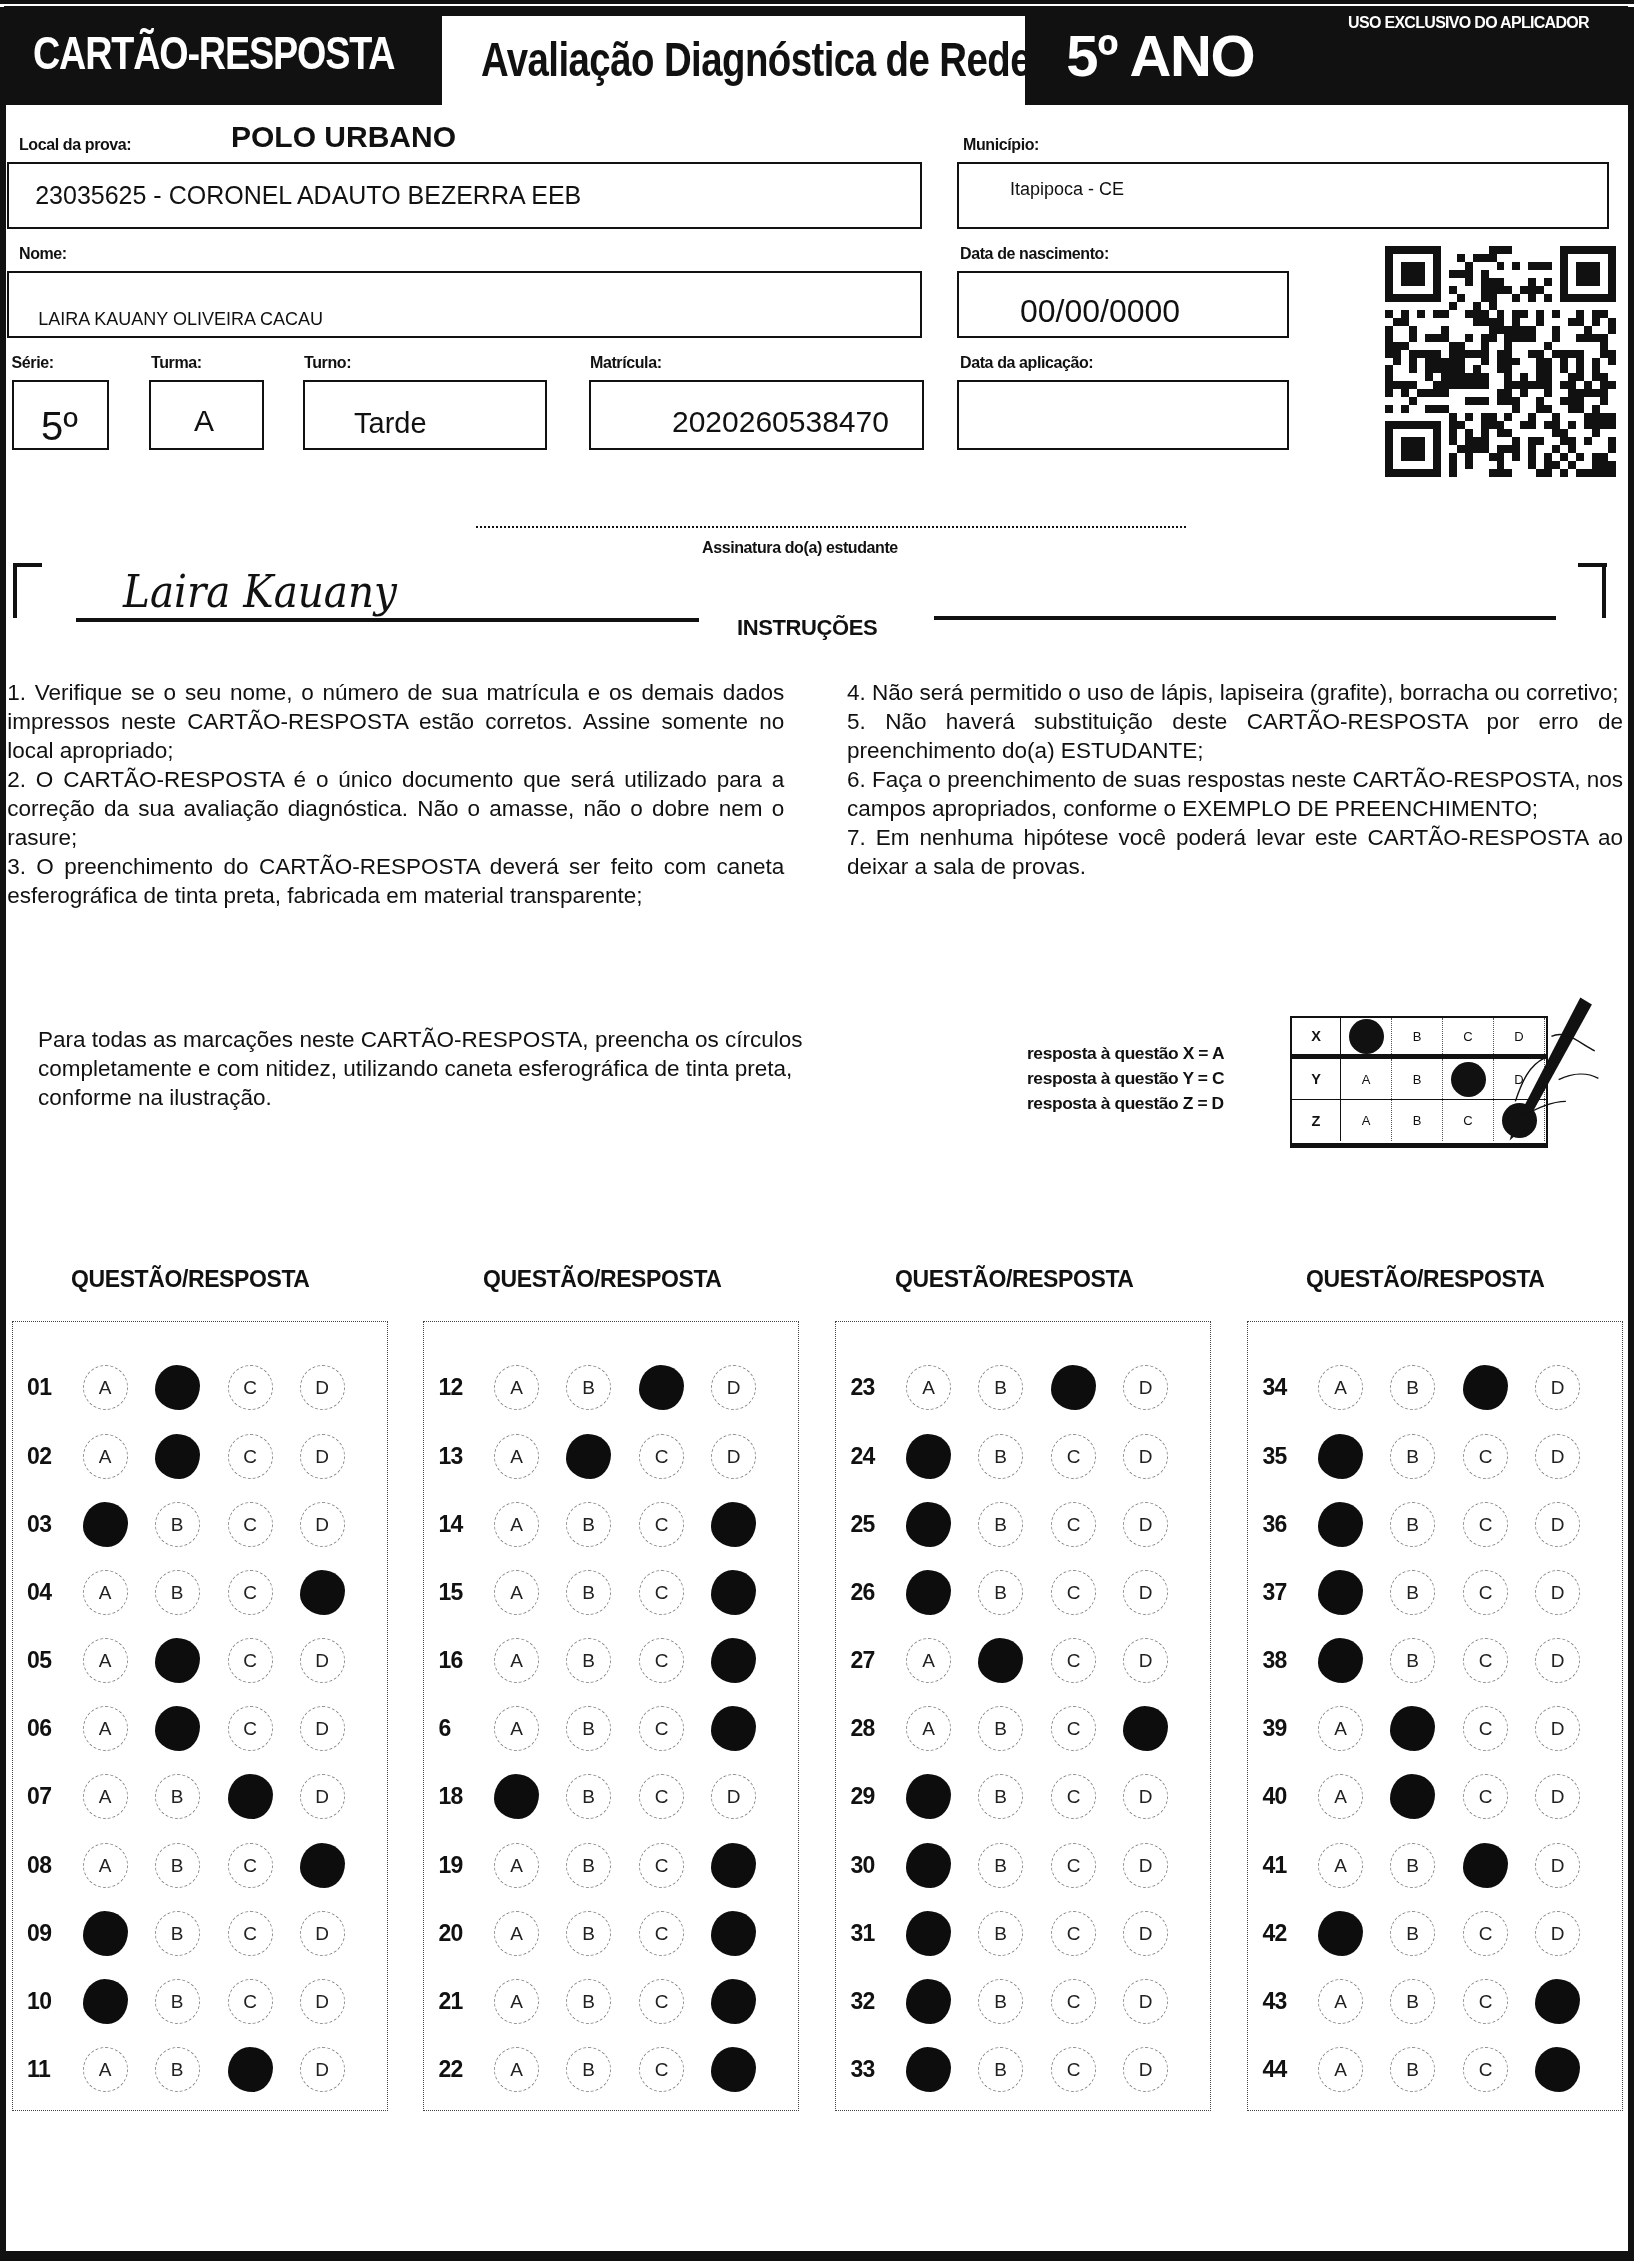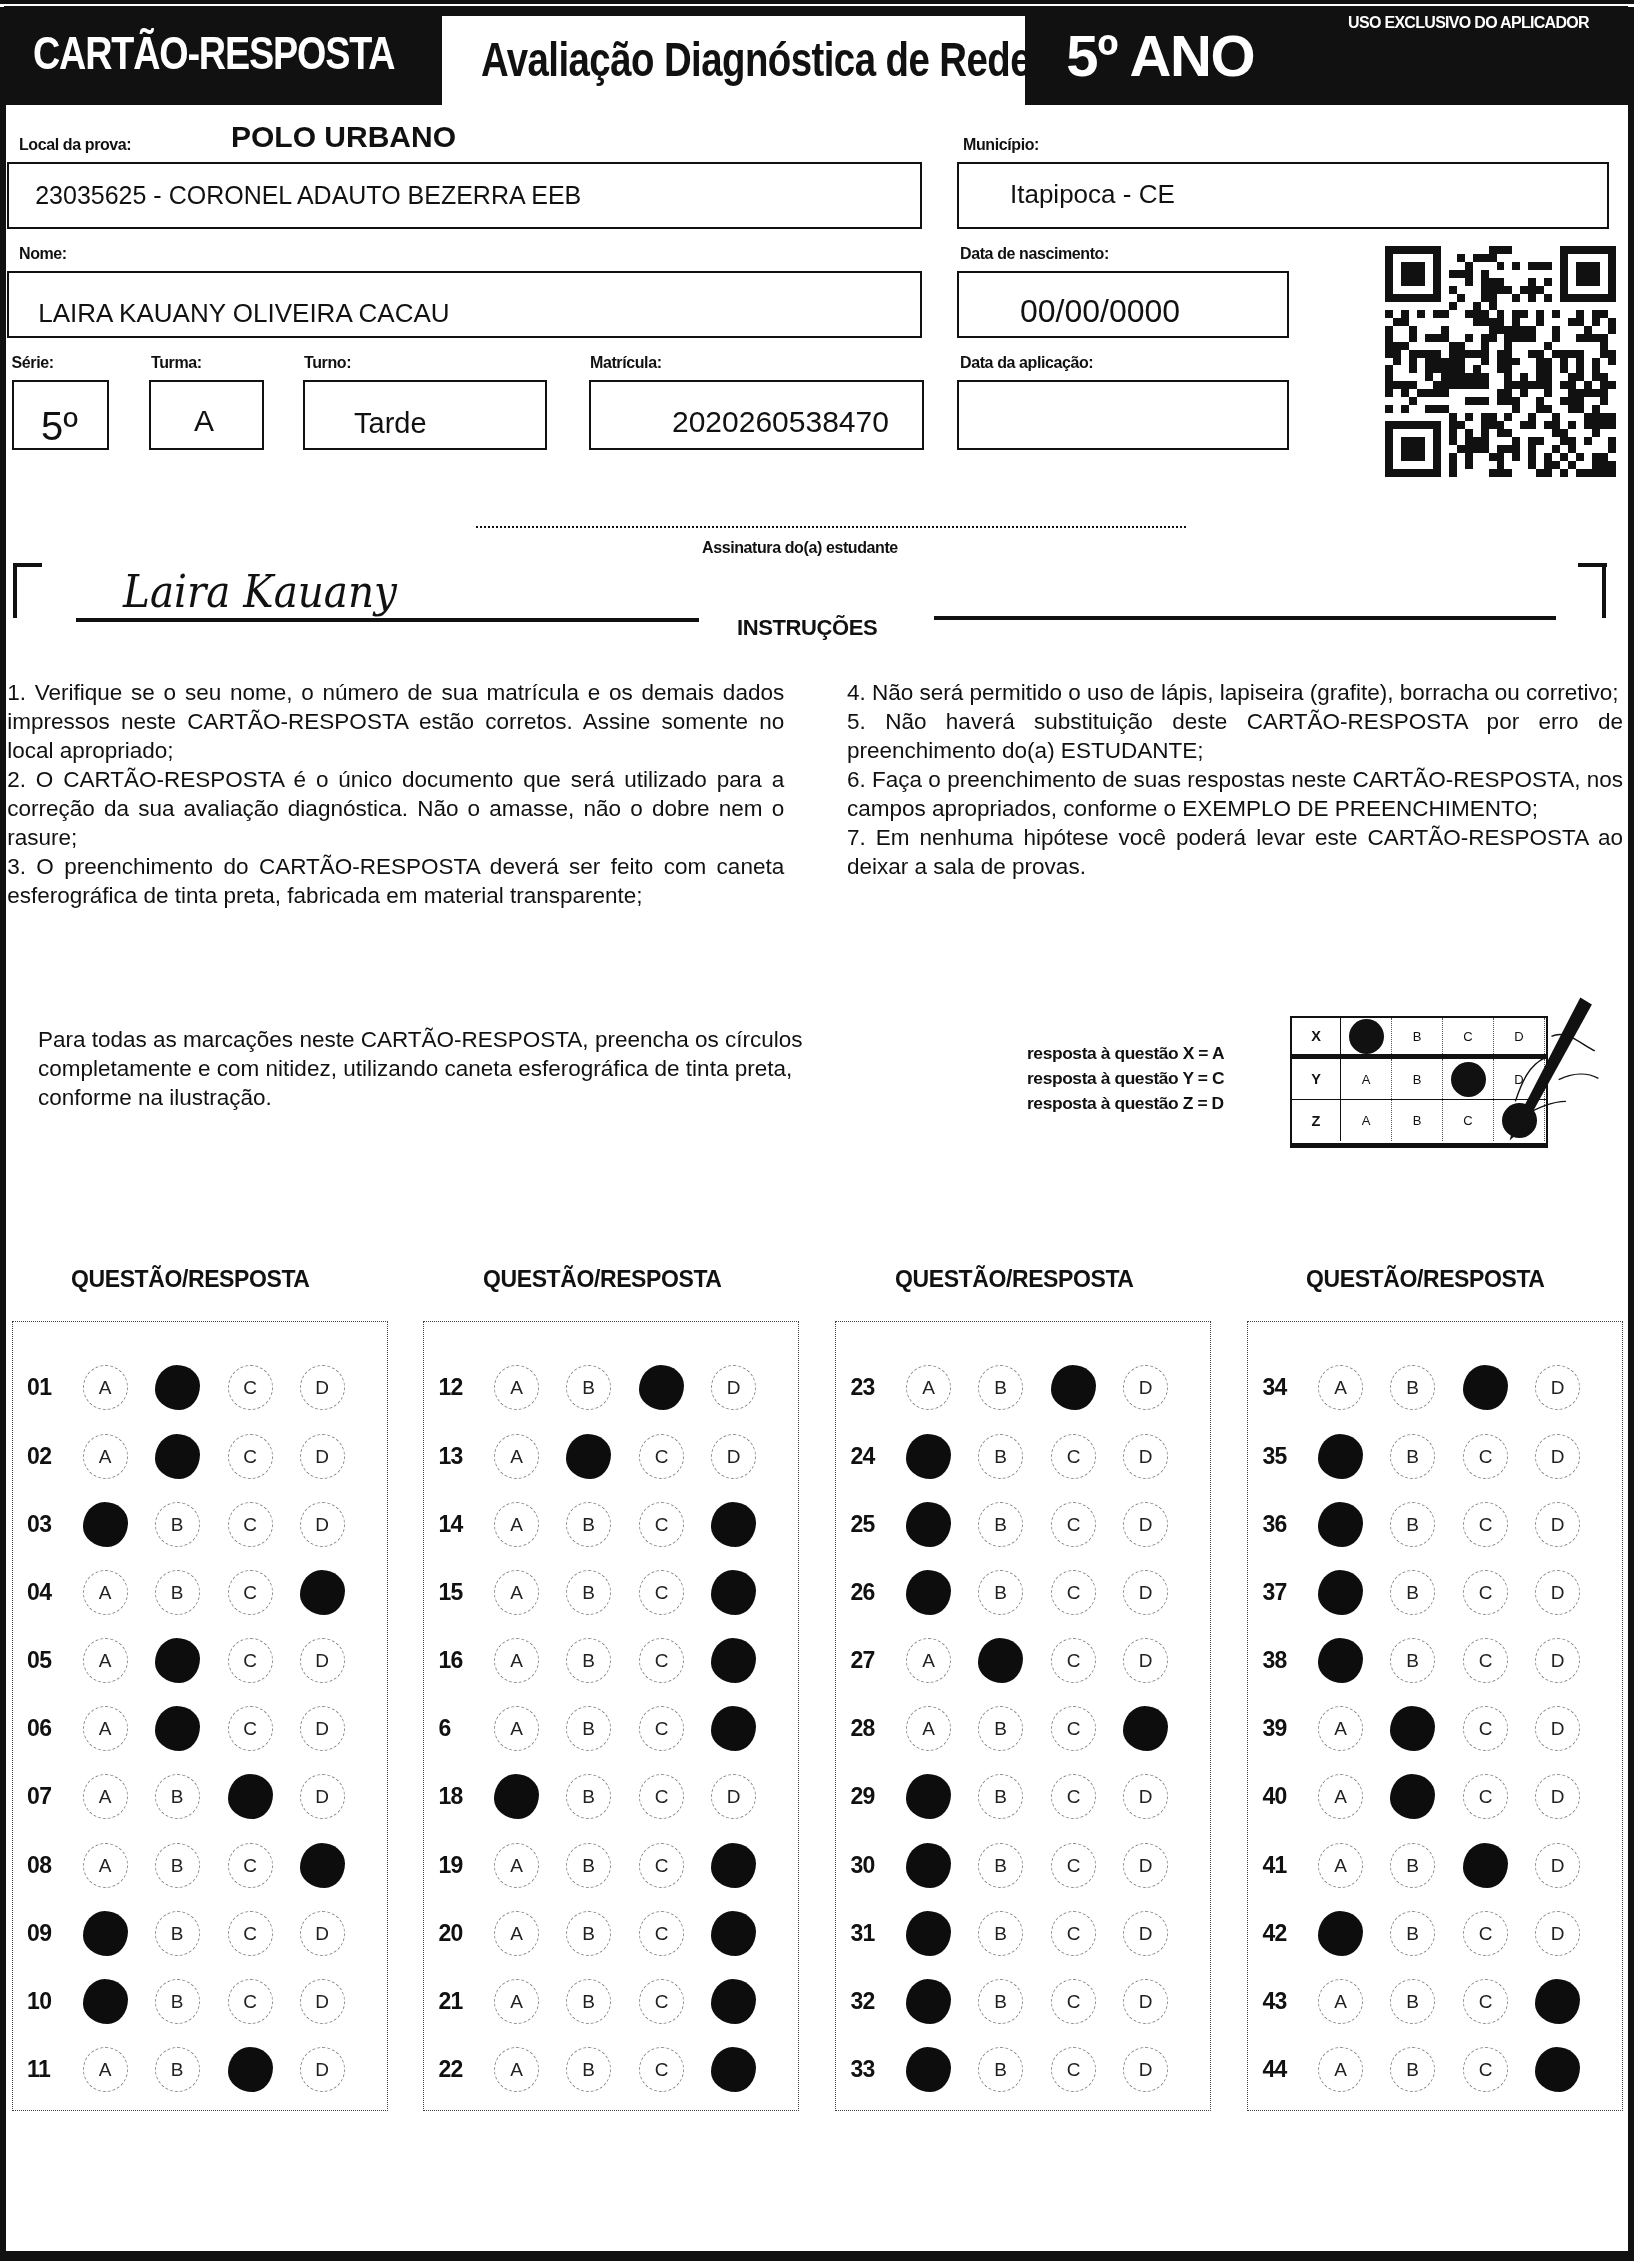--- a/index.html
+++ b/index.html
@@ -23,21 +23,21 @@
   .app-title { position: absolute; left: 0; width: 100%; top: 8.7px; text-align: center; color: #fff; font-size: 16px;
                font-weight: bold; letter-spacing: -0.7px; }
   .app-box { position: absolute; left: 8.7px; top: 38px; width: 299px; height: 64px; background: #fff; border: 1.4px solid #111; }
   .app-label { position: absolute; left: 10px; top: 20px; font-size: 19px; font-weight: bold; letter-spacing: -0.7px; }
   .app-circle { position: absolute; left: 229px; top: 14.5px; width: 27.5px; height: 32px; border: 1.4px solid #111; border-radius: 50%; }
   .app-sim { position: absolute; left: 264px; top: 23px; font-size: 13px; font-weight: bold; letter-spacing: -0.7px; }
 
   
   .lbl { position: absolute; font-size: 16px; font-weight: bold; letter-spacing: -0.4px; }
   .box { position: absolute; border: 2.9px solid #111; box-sizing: border-box; background: #fff; }
-  .box .val { position: absolute; font-size: 26px; }
+  .box .val { position: absolute; font-size: 18px; }
   .polo { position: absolute; left: 231px; top: 120px; font-size: 30px; font-weight: bold; }
 
   
   .qr { position: absolute; left: 1385px; top: 246px; width: 231px; height: 231px; }
 
   
   .sig-dots { position: absolute; left: 476px; top: 526px; width: 710px; border-top: 2.9px dotted #111; }
   .sig-label { position: absolute; left: 702px; top: 539px; font-size: 16px; font-weight: bold; letter-spacing: -0.4px; }
   .corner { position: absolute; background: #111; }
   .sig-line-l { position: absolute; left: 76px; top: 618px; width: 623px; height: 4.3px; background: #111; }
@@ -96,21 +96,21 @@
   <span class="val" style="left:26px;top:17.4px;font-size:25px;">23035625 - CORONEL ADAUTO BEZERRA EEB</span>
 </div>
 
 <div class="lbl" style="left:963px;top:136px;">Município:</div>
 <div class="box" style="left:957px;top:162px;width:652px;height:67px;">
   <span class="val" style="left:51px;top:14.5px;">Itapipoca - CE</span>
 </div>
 
 <div class="lbl" style="left:19px;top:245px;">Nome:</div>
 <div class="box" style="left:7.2px;top:271px;width:915px;height:67px;">
-  <span class="val" style="left:29px;top:25px;text-align:right;">LAIRA KAUANY OLIVEIRA CACAU</span>
+  <span class="val" style="left:29px;top:36px;text-align:right;">LAIRA KAUANY OLIVEIRA CACAU</span>
 </div>
 
 <div class="lbl" style="left:960px;top:245px;">Data de nascimento:</div>
 <div class="box" style="left:957px;top:271px;width:332px;height:67px;">
   <span class="val" style="left:61px;top:20px;font-size:32px;">00/00/0000</span>
 </div>
 
 <div class="lbl" style="left:11.6px;top:354px;">Série:</div>
 <div class="box" style="left:11.6px;top:380px;width:97px;height:70px;">
   <span class="val" style="left:27.5px;top:22px;font-size:40px;">5º</span>

